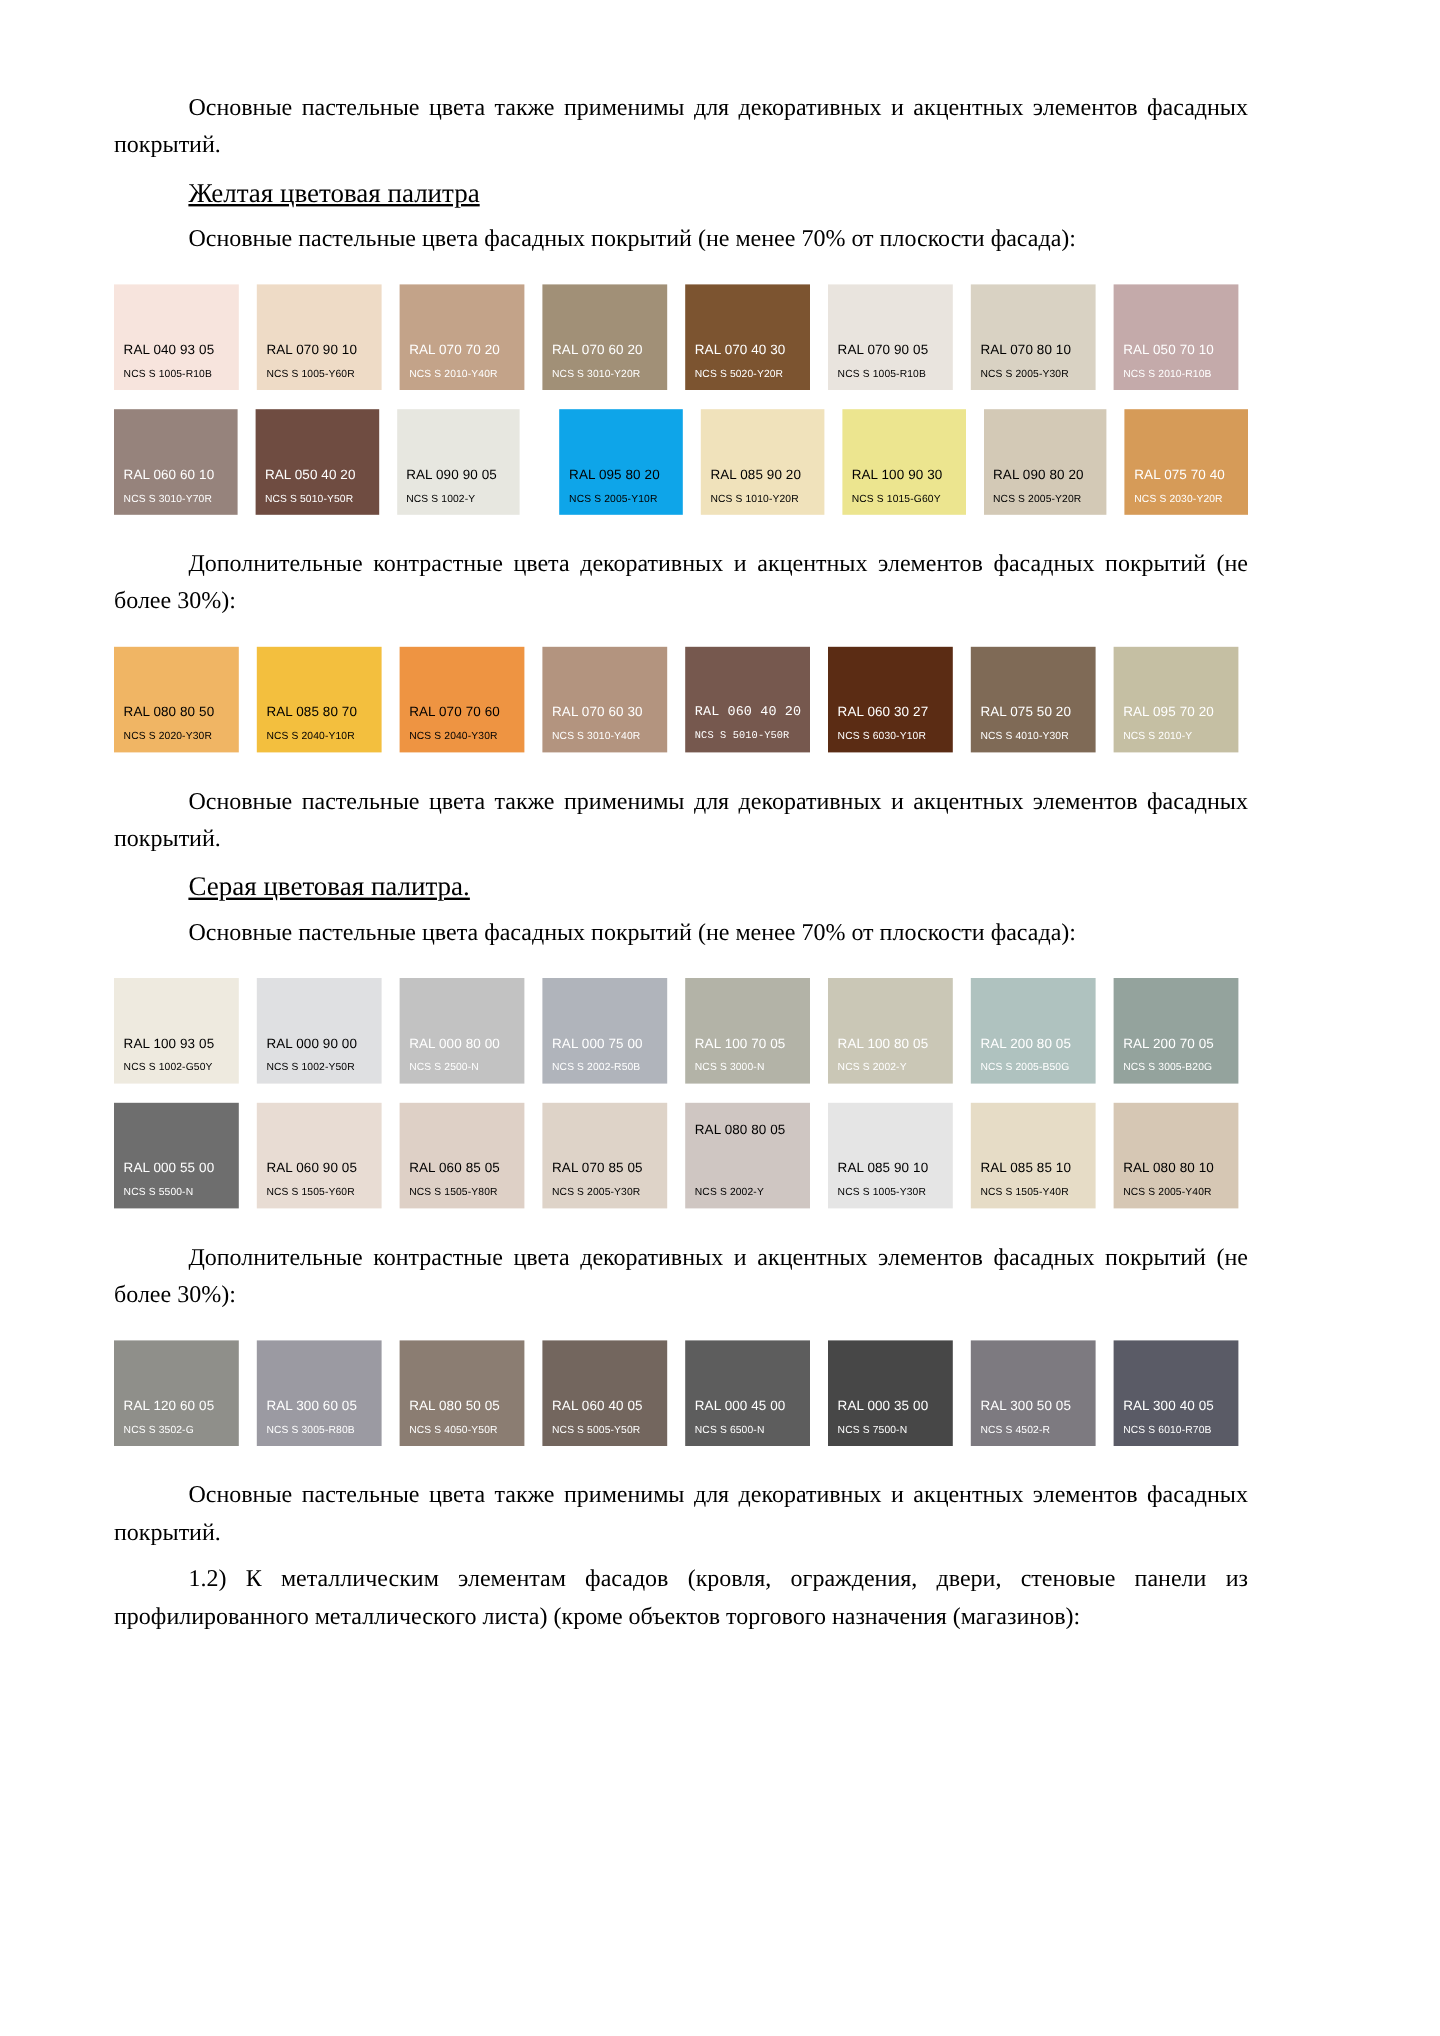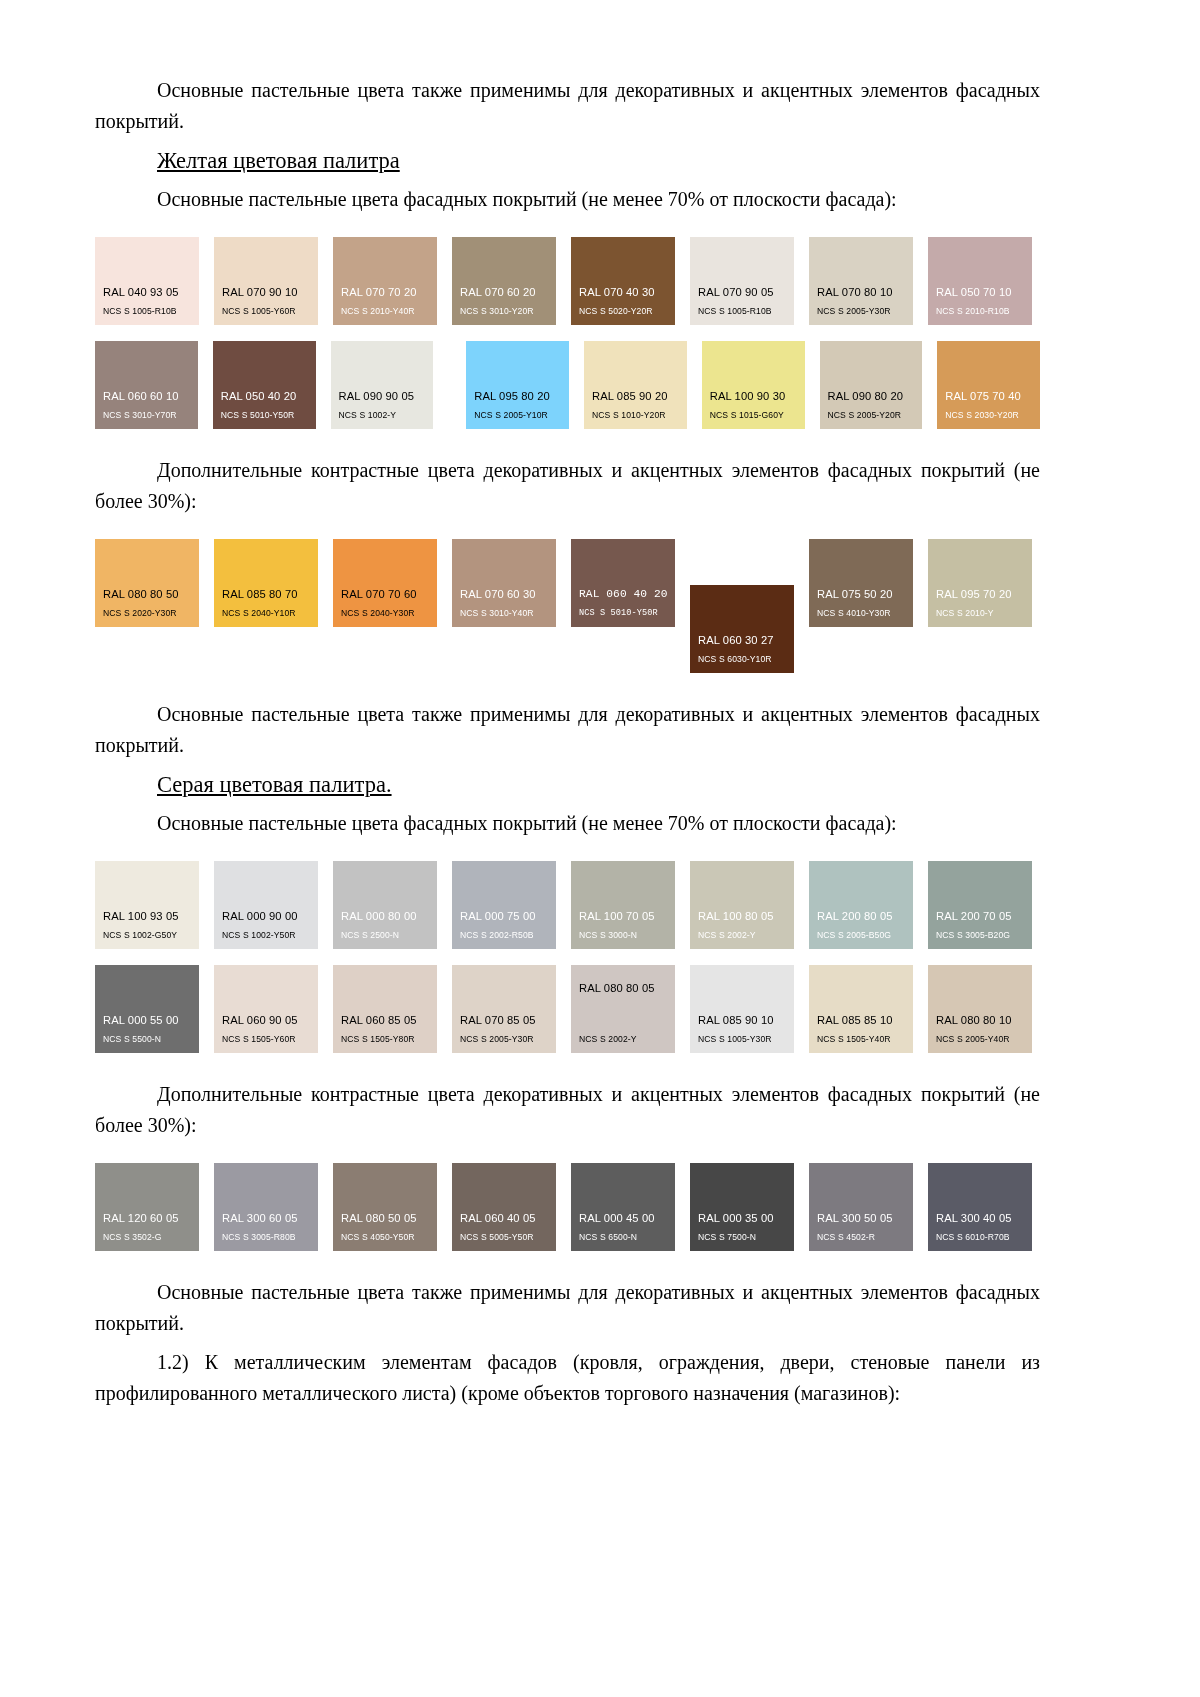--- a/index.html
+++ b/index.html
@@ -143,21 +143,21 @@
           <div class="ncs">NCS S 3010-Y70R</div>
         </div>
         <div class="swatch" style="background: rgb(111, 76, 65); color: rgb(255, 255, 255);">
           <div class="ral">RAL 050 40 20</div>
           <div class="ncs">NCS S 5010-Y50R</div>
         </div>
         <div class="swatch" style="background: rgb(231, 231, 224); color: rgb(0, 0, 0);">
           <div class="ral">RAL 090 90 05</div>
           <div class="ncs">NCS S 1002-Y</div>
         </div>
-        <div class="swatch" style="background: #7dd3fc; color: rgb(0, 0, 0); margin-left: 18px;">
+        <div class="swatch" style="background: #0ea5e9; color: rgb(0, 0, 0); margin-left: 18px;">
           <div class="ral">RAL 095 80 20</div>
           <div class="ncs">NCS S 2005-Y10R</div>
         </div>
         <div class="swatch" style="background: rgb(240, 226, 187); color: rgb(0, 0, 0);">
           <div class="ral">RAL 085 90 20</div>
           <div class="ncs">NCS S 1010-Y20R</div>
         </div>
         <div class="swatch" style="background: rgb(236, 229, 143); color: rgb(0, 0, 0);">
           <div class="ral">RAL 100 90 30</div>
           <div class="ncs">NCS S 1015-G60Y</div>
@@ -192,21 +192,21 @@
           <div class="ncs">NCS S 2040-Y30R</div>
         </div>
         <div class="swatch" style="background: rgb(179, 148, 127); color: rgb(255, 255, 255);">
           <div class="ral">RAL 070 60 30</div>
           <div class="ncs">NCS S 3010-Y40R</div>
         </div>
         <div class="swatch" style="background: rgb(118, 88, 78); color: rgb(255, 255, 255); font-family: Liberation Mono, monospace;">
           <div class="ral">RAL 060 40 20</div>
           <div class="ncs">NCS S 5010-Y50R</div>
         </div>
-        <div class="swatch" style="background: rgb(91, 44, 20); color: rgb(255, 255, 255); margin-top: 46px;">
+        <div class="swatch" style="background: rgb(91, 44, 20); color: rgb(255, 255, 255);">
           <div class="ral">RAL 060 30 27</div>
           <div class="ncs">NCS S 6030-Y10R</div>
         </div>
         <div class="swatch" style="background: rgb(127, 106, 86); color: rgb(255, 255, 255);">
           <div class="ral">RAL 075 50 20</div>
           <div class="ncs">NCS S 4010-Y30R</div>
         </div>
         <div class="swatch" style="background: rgb(197, 191, 163); color: rgb(255, 255, 255);">
           <div class="ral">RAL 095 70 20</div>
           <div class="ncs">NCS S 2010-Y</div>

